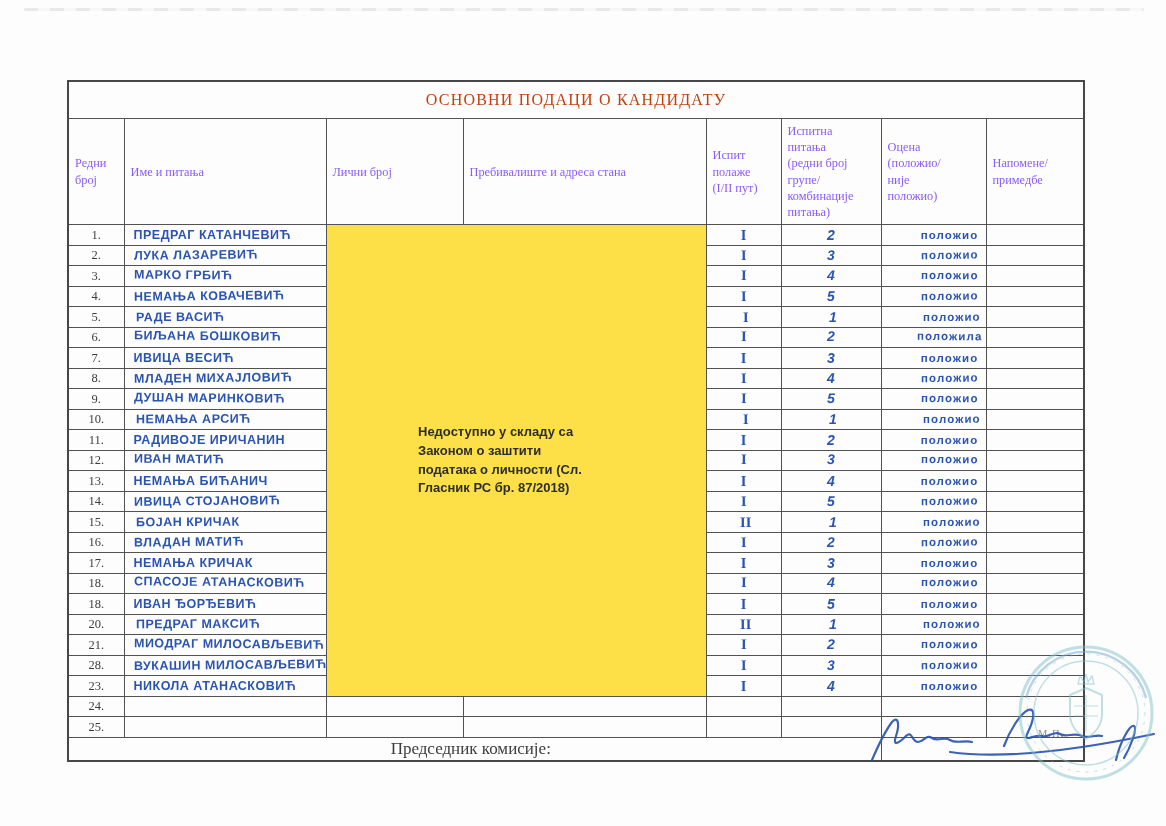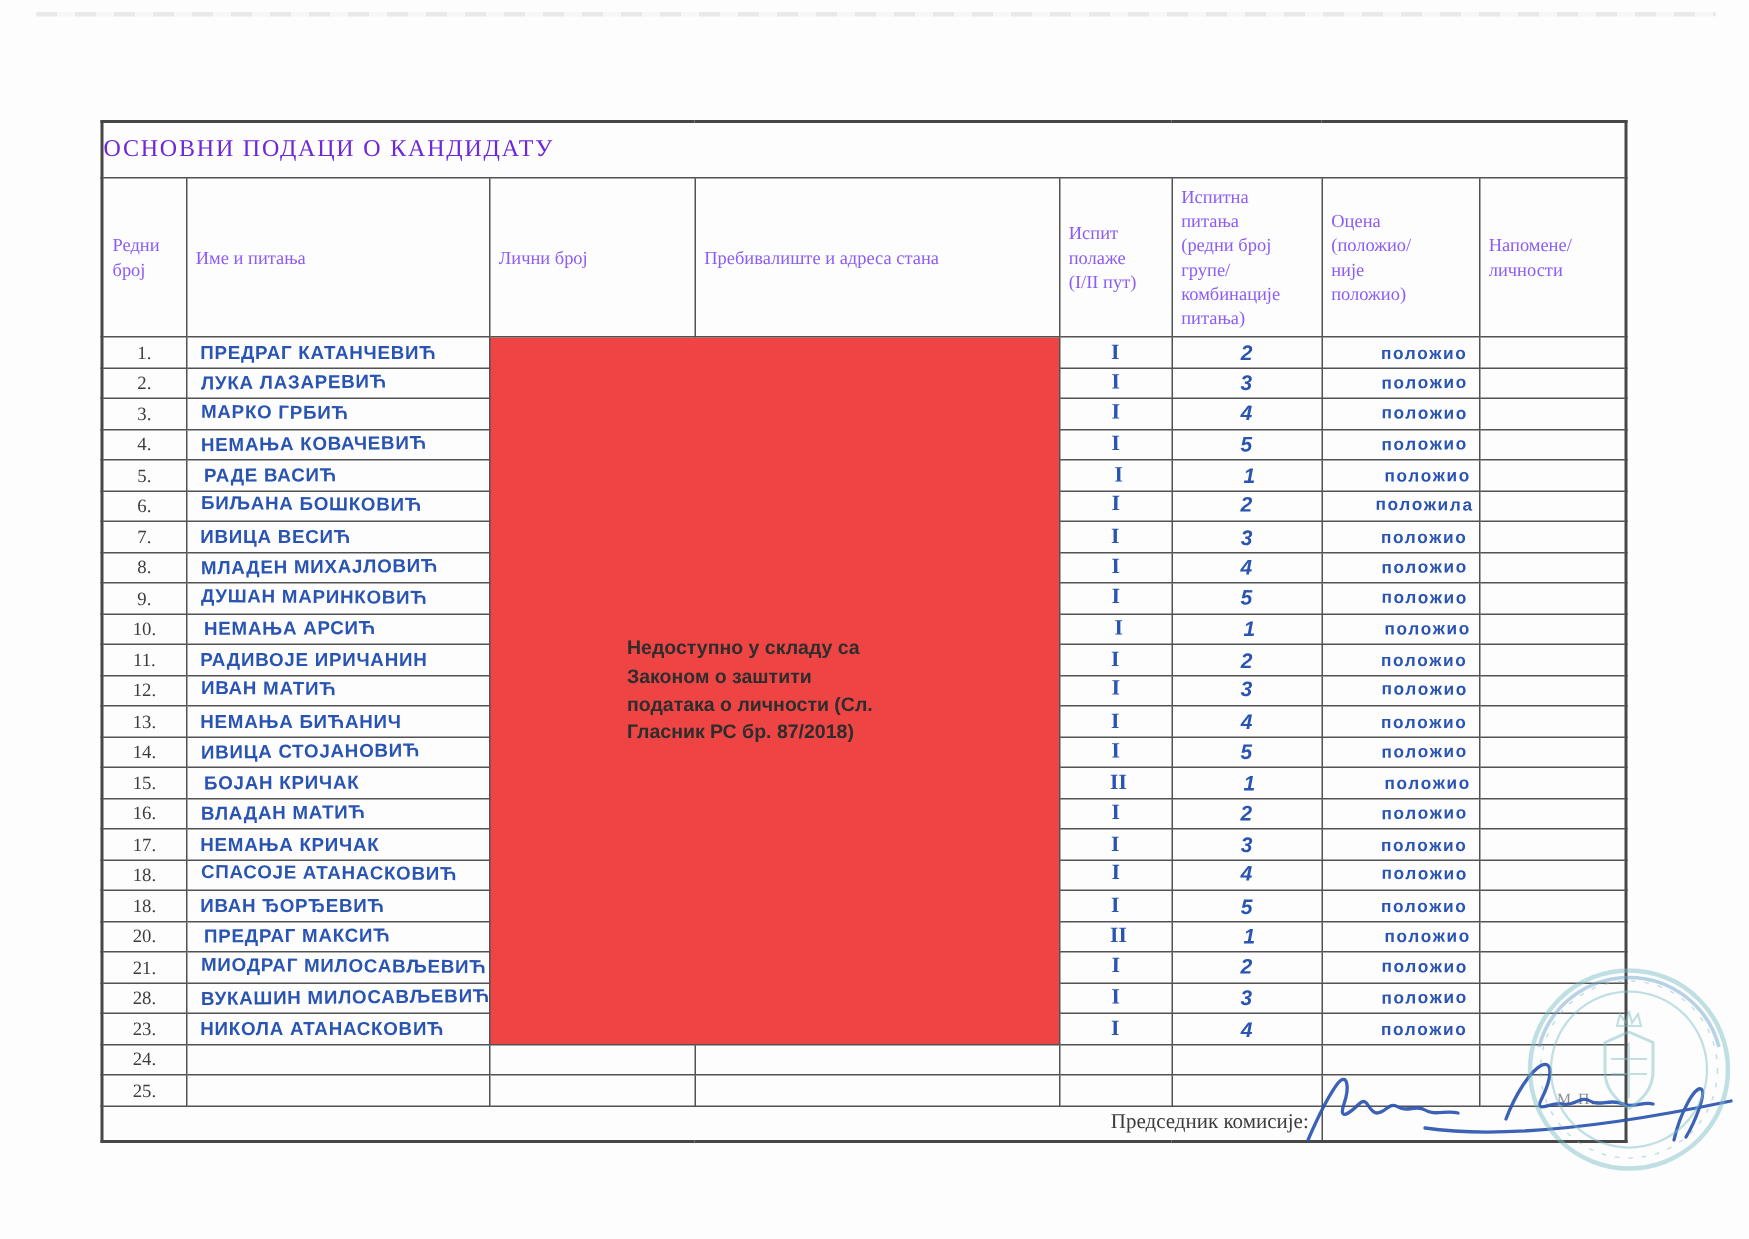--- a/index.html
+++ b/index.html
@@ -12,48 +12,48 @@
     background:repeating-linear-gradient(90deg,#d8d8d8 0 14px,#f2f2f2 14px 26px);
     opacity:.55;border-radius:2px;
   }
   table.doc{
     position:absolute;left:67px;top:80px;width:1016px;
     border-collapse:collapse;table-layout:fixed;
     border:2px solid #474747;
   }
   td{border:1px solid #525252;padding:0;color:#3e3e3e;vertical-align:middle;
      font-family:"Liberation Serif",serif;}
-  .title-cell{height:36px;text-align:left;font-size:16px;letter-spacing:1.2px;color:#6d28d9;}
+  .title-cell{height:36px;text-align:center;font-size:16px;letter-spacing:1.2px;color:#c2410c;}
   tr.header-row td{
     height:91px;padding:4px 6px;white-space:pre-line;line-height:1.32;
     font-size:12.3px;color:#8b5cf6;vertical-align:middle;
   }
   tbody tr{height:20.5px;}
   tbody td{font-size:12.5px;}
   .ord{text-align:center;color:#3d3d3d;}
   .name-cell{padding-left:9px;overflow:visible;}
-  .merged-cell{vertical-align:middle;background:#ef4444;}
+  .merged-cell{vertical-align:middle;background:#fde047;}
   .note{
     margin:0 auto;width:196px;text-align:left;white-space:pre-line;
     font-family:"Liberation Sans",sans-serif;font-weight:bold;
     font-size:13px;line-height:1.45;color:#2d2d2d;
   }
   .att,.qn,.gr{text-align:center;}
   .hw{color:#2a54b2;display:inline-block;}
   .hw-name{font-family:"Liberation Sans",sans-serif;font-weight:600;font-size:12.5px;
            letter-spacing:.5px;white-space:nowrap;}
   .hw-att{font-family:"Liberation Serif",serif;font-weight:700;font-size:14.5px;}
   .hw-q{font-family:"Liberation Sans",sans-serif;font-weight:600;font-style:italic;font-size:14px;}
   .hw-gr{font-family:"Liberation Sans",sans-serif;font-weight:600;font-size:11.5px;letter-spacing:1.1px;padding-left:32px;}
   
   tbody tr:nth-child(2n) .hw{transform:rotate(-.6deg);}
   tbody tr:nth-child(3n) .hw{transform:rotate(.5deg) translateY(-1px);}
   tbody tr:nth-child(5n) .hw{transform:rotate(-.3deg) translateX(2px);}
   tfoot td{height:22px;}
-  .footer-label-cell{text-align:right;padding-right:8px;font-size:14px;color:#3c3c3c;}
+  .footer-label-cell{text-align:center;padding-right:8px;font-size:17px;color:#3c3c3c;}
   .footer-sign-cell{position:relative;}
   .seal-mark{
     position:absolute;left:1038px;top:728px;font-size:10.5px;color:#6a6a6a;
     font-family:"Liberation Serif",serif;opacity:.75;letter-spacing:1px;
   }
   .sig-svg{position:absolute;left:858px;top:696px;width:302px;height:86px;}
   .stamp-svg{position:absolute;left:1008px;top:640px;width:158px;height:166px;}
 </style>
 </head>
 <body>
@@ -90,21 +90,21 @@
 питања
 (редни број
 групе/
 комбинације
 питања)</td>
         <td>Оцена
 (положио/
 није
 положио)</td>
         <td>Напомене/
-личности</td>
+примедбе</td>
       </tr>
     </thead>
     <tbody id="table-body">
         <tr>
           <td class="ord">1.</td>
           <td class="name-cell"><span class="hw hw-name">ПРЕДРАГ КАТАНЧЕВИЋ</span></td>
           <td class="merged-cell" rowspan="23" colspan="2">
             <div class="note">Недоступно у складу са
 Законом о  заштити
 података о личности (Сл.

